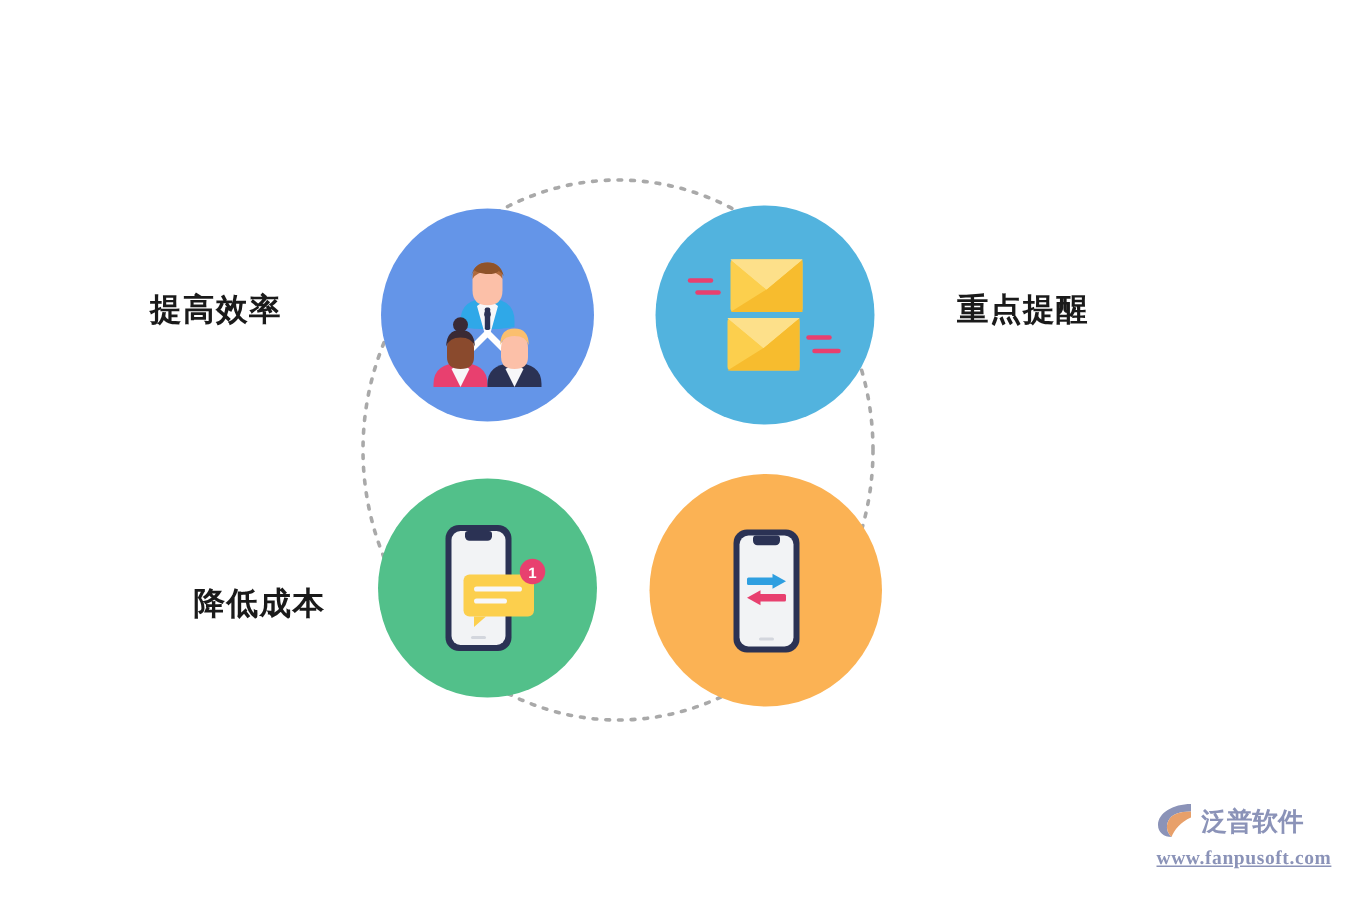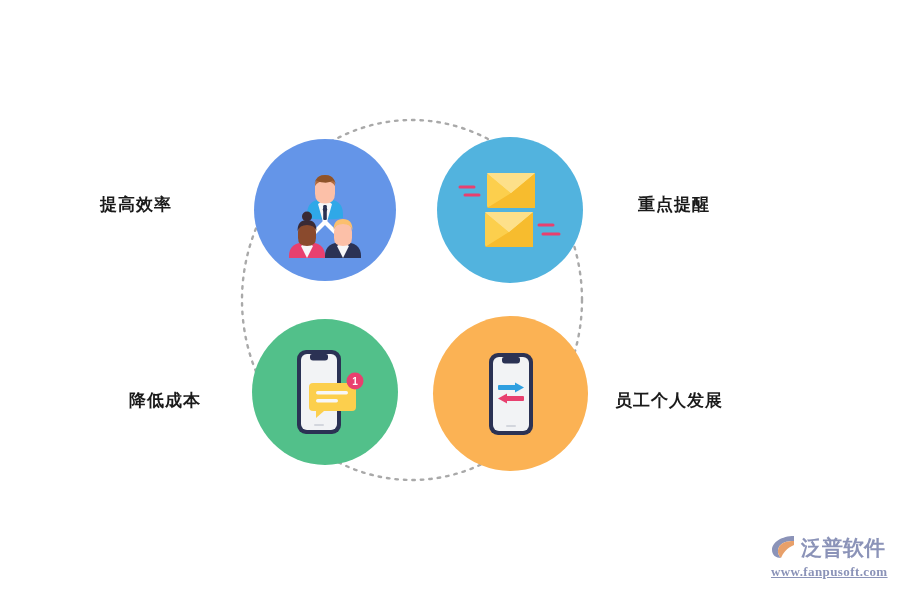--- a/index.html
+++ b/index.html
@@ -38,21 +38,21 @@
   .node-tl { left: 254px; top: 139px; width: 142px; height: 142px; background: #6495e8; }
   .node-tr { left: 437px; top: 137px; width: 146px; height: 146px; background: #52b3de; }
   .node-bl { left: 252px; top: 319px; width: 146px; height: 146px; background: #52c08a; }
   .node-br { left: 433px; top: 316px; width: 155px; height: 155px; background: #fbb254; }
 
   .node svg { display: block; }
 
   
   .label {
     position: absolute;
-    font-size: 17px;
+    font-size: 21px;
     font-weight: bold;
     color: #1a1a1a;
     letter-spacing: 1px;
     white-space: nowrap;
     line-height: 1;
   }
   .label-tl { left: 100px; top: 196px; }
   .label-tr { left: 626px; top: 196px; margin-left: 12px; }
   .label-bl { left: 100px; top: 392px; padding-left: 29px; }
   .label-br { left: 615px; top: 392px; }
@@ -65,21 +65,21 @@
     display: flex;
     flex-direction: column;
     align-items: flex-start;
   }
   .wm-row {
     display: flex;
     align-items: center;
     gap: 4px;
   }
   .wm-text {
-    font-size: 21px;
+    font-size: 17px;
     font-weight: bold;
     color: #8b93b8;
     letter-spacing: 0px;
     line-height: 1;
   }
   .wm-url {
     font-family: "Liberation Serif", "DejaVu Serif", serif;
     font-size: 13px;
     font-weight: bold;
     color: #8b93b8;
@@ -200,21 +200,20 @@
       <g fill="#e8406f">
         <rect x="20" y="45" width="19" height="5" rx="1"></rect>
         <path d="M22 42.5 L13 47.5 L22 52.5 Z"></path>
       </g>
     </svg>
   </div>
 
   <div class="label label-tl">提高效率</div>
   <div class="label label-tr">重点提醒</div>
   <div class="label label-bl">降低成本</div>
-  <div class="label label-br">员工个人发展</div>
 
   <div class="watermark">
     <div class="wm-row">
       <svg width="27" height="26" viewBox="0 0 27 26">
         <path d="M24 2 C12 2 2 8 2 16 C2 21 6 24 11 24 C8 21 7 17 9 13 C11 9 16 7 24 7 Z" fill="#8b93b8"></path>
         <path d="M24 7 C16 7 11 9 9 13 C7 17 8 21 11 24 C13 19 17 14 24 11 Z" fill="#e8a06a"></path>
       </svg>
       <span class="wm-text">泛普软件</span>
     </div>
     <div class="wm-url">www.fanpusoft.com</div>

